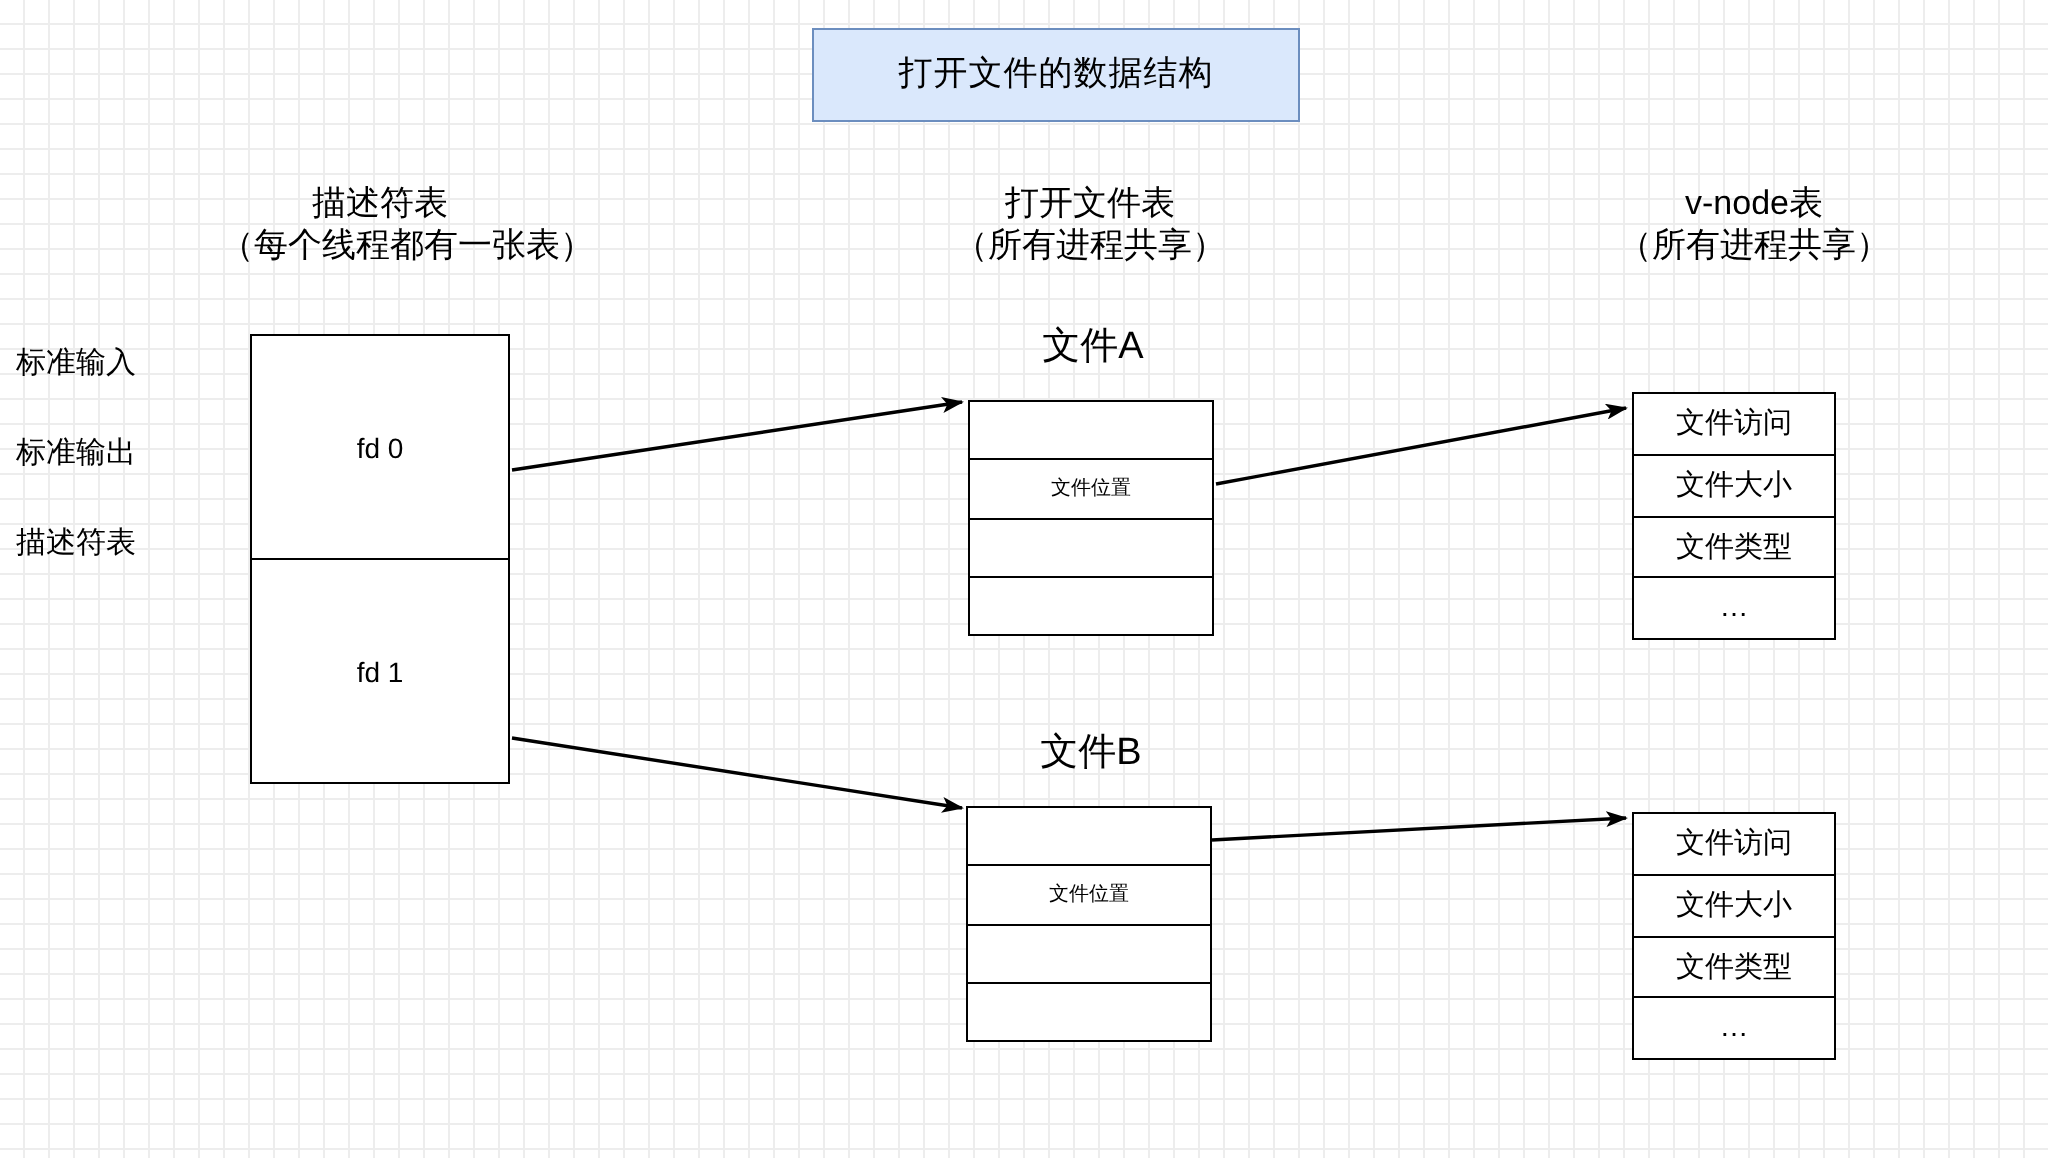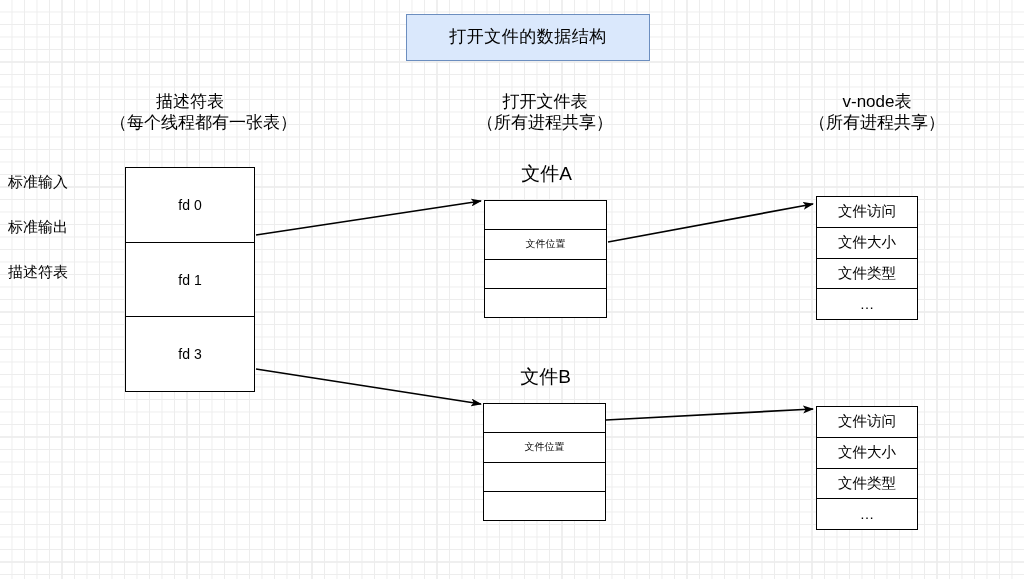--- a/index.html
+++ b/index.html
@@ -175,23 +175,20 @@
     <span>描述符表</span>
   </div>
 
   <div class="tbl" id="fd-table">
     <div class="cell">
       <span>fd 0</span>
     </div>
     <div class="cell">
       <span>fd 1</span>
     </div>
-    <div class="cell">
-      <span>fd 3</span>
-    </div>
   </div>
 
   <div class="tbl-caption" id="caption-file-a">
     <span>文件A</span>
   </div>
   <div class="tbl open-file-tbl" id="open-file-a">
     <div class="cell">
       <span></span>
     </div>
     <div class="cell">

